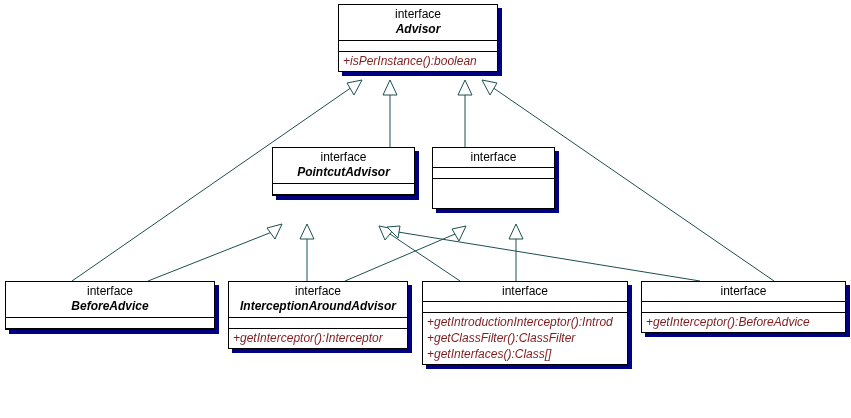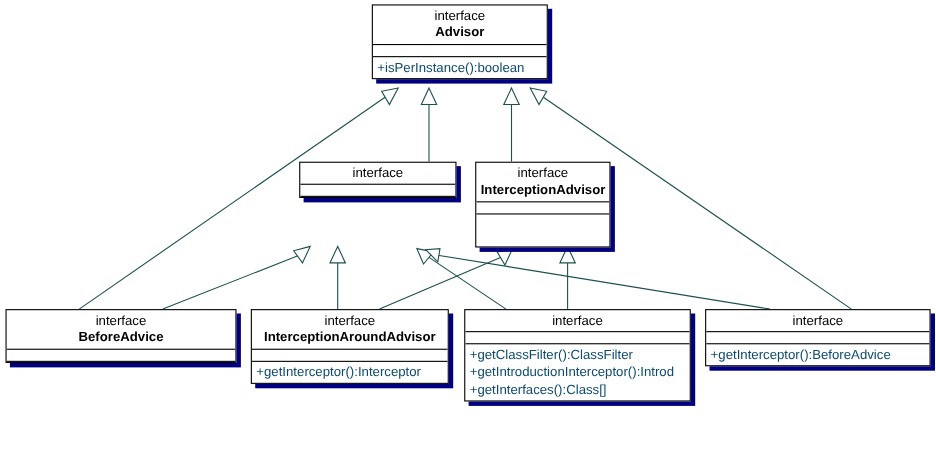--- a/index.html
+++ b/index.html
@@ -46,36 +46,38 @@
   .uml-stereotype {
     font-size: 12px;
     font-style: normal;
     font-weight: normal;
     color: #000000;
     line-height: 14px;
     white-space: nowrap;
   }
   .uml-name {
     font-size: 12px;
+    font-style: italic;
     font-weight: bold;
     color: #000000;
     line-height: 15px;
     white-space: nowrap;
     margin-top: 1px;
   }
   .uml-attrs {
     height: 10px;
     border-bottom: 1px solid #000000;
   }
   .uml-ops {
     padding: 1px 0 2px 0;
   }
   .uml-op {
     font-size: 12px;
-    color: #0c4a6e;
+    font-style: italic;
+    color: #7f1d1d;
     line-height: 16px;
     white-space: nowrap;
     padding-left: 4px;
     overflow: hidden;
     text-overflow: clip;
   }
   .empty-compartment {
     height: 26px;
   }
 </style>
@@ -126,28 +128,28 @@
     </div>
     <div class="uml-attrs"></div>
     <div class="uml-ops">
       <div class="uml-op">+isPerInstance():boolean</div>
     </div>
   </div>
 
   <div class="uml-class" style="left:272px; top:147px; width:143px;">
     <div class="uml-header">
       <div class="uml-stereotype">interface</div>
+      <div class="uml-name">PointcutAdvisor</div>
     </div>
     <div class="uml-attrs"></div>
   </div>
 
   <div class="uml-class" style="left:432px; top:147px; width:123px;">
     <div class="uml-header">
       <div class="uml-stereotype">interface</div>
-      <div class="uml-name">InterceptionAdvisor</div>
     </div>
     <div class="uml-attrs"></div>
     <div class="uml-ops empty-compartment"></div>
   </div>
 
   <div class="uml-class" style="left:5px; top:281px; width:210px;">
     <div class="uml-header">
       <div class="uml-stereotype">interface</div>
       <div class="uml-name">BeforeAdvice</div>
     </div>
@@ -164,22 +166,22 @@
       <div class="uml-op">+getInterceptor():Interceptor</div>
     </div>
   </div>
 
   <div class="uml-class" style="left:422px; top:281px; width:206px;">
     <div class="uml-header">
       <div class="uml-stereotype">interface</div>
     </div>
     <div class="uml-attrs"></div>
     <div class="uml-ops">
+      <div class="uml-op">+getIntroductionInterceptor():Introd</div>
       <div class="uml-op">+getClassFilter():ClassFilter</div>
-      <div class="uml-op">+getIntroductionInterceptor():Introd</div>
       <div class="uml-op">+getInterfaces():Class[]</div>
     </div>
   </div>
 
   <div class="uml-class" style="left:641px; top:281px; width:205px;">
     <div class="uml-header">
       <div class="uml-stereotype">interface</div>
     </div>
     <div class="uml-attrs"></div>
     <div class="uml-ops">

